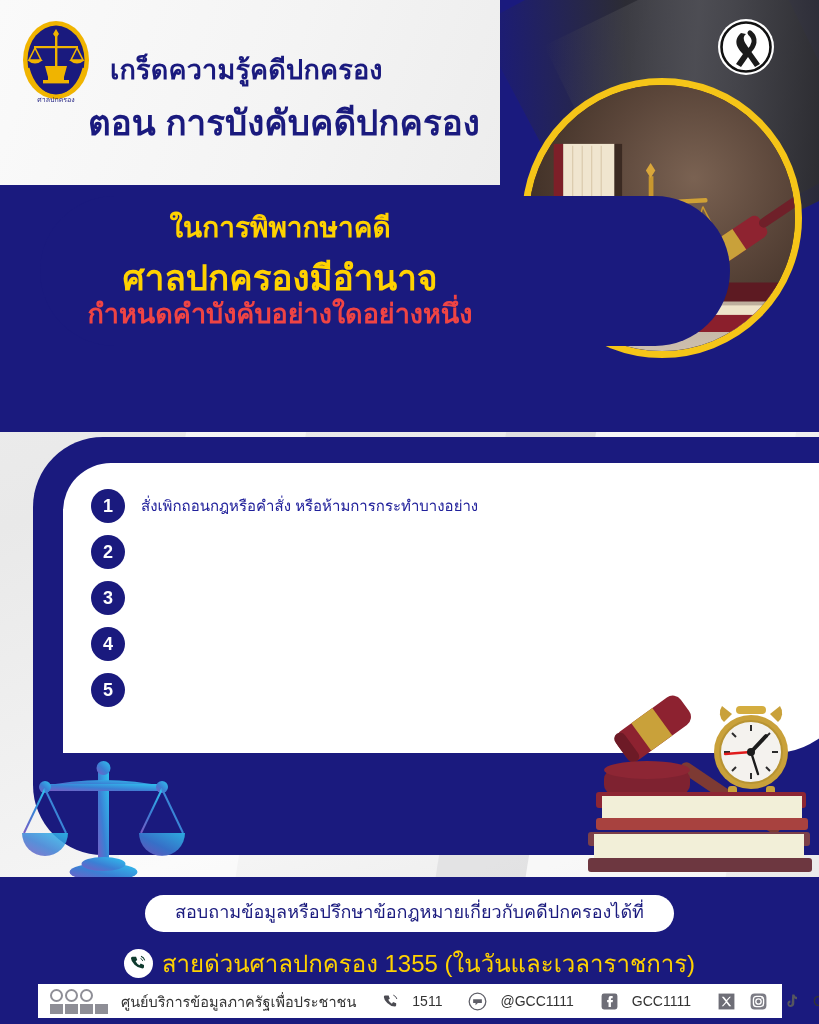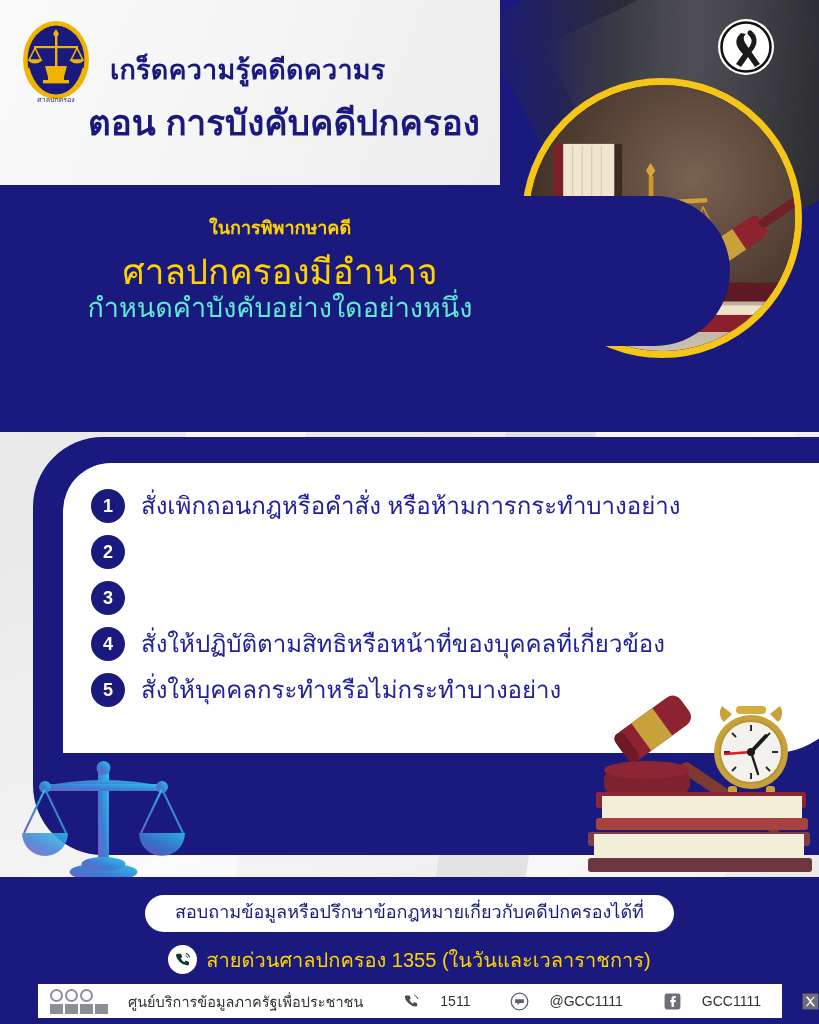--- a/index.html
+++ b/index.html
@@ -75,71 +75,71 @@
     background:linear-gradient(#b9aa98,#cdbfae);
   }
 
   
   .headline{
     position:absolute; left:40px; top:196px; width:690px; height:150px;
     background:#1a1a7e; border-radius:75px; z-index:5;
     display:flex; flex-direction:column; align-items:center; justify-content:center;
     padding-right:210px;
   }
-  .headline .h1{ color:#ffd200; font-size:18px; font-weight:bold; line-height:1.15;}
-  .headline .h2{ color:#ffd200; font-size:35px; font-weight:normal; line-height:1.12; margin-top:14px;}
-  .headline .h3{ color:#5eead4; font-size:27px; font-weight:normal; line-height:1.15; margin-top:2px;}
+  .headline .h1{ color:#ffd200; font-size:28px; font-weight:bold; line-height:1.15;}
+  .headline .h2{ color:#ffd200; font-size:35px; font-weight:bold; line-height:1.12; margin-top:14px;}
+  .headline .h3{ color:#ef4444; font-size:27px; font-weight:bold; line-height:1.15; margin-top:2px;}
 
   
   .list-blue{
     position:absolute; left:33px; top:437px; width:820px; height:418px;
     background:#1a1a7e; border-radius:70px 0 0 70px; z-index:3;
   }
   .list-card{
     position:absolute; left:63px; top:463px; width:790px; height:290px;
     background:#ffffff; border-radius:48px 0 80px 0; z-index:4;
     padding:26px 0 0 28px;
   }
   .li{ display:flex; align-items:center; margin-bottom:12px; }
   .li .num{
     flex:0 0 auto; width:34px; height:34px; border-radius:50%;
     background:#1a1a7e; color:#fff; font-size:18px; font-weight:bold;
     display:flex; align-items:center; justify-content:center; margin-right:16px;
   }
-  .li .txt{ color:#21219b; font-size:24px; line-height:1.25; white-space:nowrap; }
+  .li .txt{ color:#21219b; font-size:15px; line-height:1.25; white-space:nowrap; }
 
   
   .scales{ position:absolute; left:14px; top:756px; width:180px; height:132px; z-index:6; }
 
   
   .gavel-scene{ position:absolute; left:580px; top:684px; width:246px; height:196px; z-index:7; }
 
   
   .footer{
     position:absolute; left:0; bottom:0; width:819px; height:147px;
     background:#1a1a7e; z-index:8;
     display:flex; flex-direction:column; align-items:center;
   }
   .footer .pill{
     margin-top:18px; background:#fff; color:#1a1a7e; font-size:18px;
     border-radius:22px; padding:8px 30px 9px; line-height:1.1;
   }
   .footer .hot{
     margin-top:12px; display:flex; align-items:center; gap:9px;
-    color:#ffd200; font-size:20px;
+    color:#ffd200; font-size:24px;
   }
   .footer .hot .pbadge{
     width:29px; height:29px; border-radius:50%; background:#fff;
     display:flex; align-items:center; justify-content:center;
   }
 
   .gccbar{
     position:absolute; left:38px; bottom:6px; width:744px; height:34px;
     background:#ffffff; z-index:9;
-    display:flex; align-items:center; gap:20px; padding:0 12px;
+    display:flex; align-items:center; gap:13px; padding:0 12px;
     font-size:14px; color:#333; white-space:nowrap;
   }
   .gccbar .lbl{ color:#333; font-size:14.5px; }
   .gccbar .sep{ width:5px; }
   .gcc-logo{ display:flex; flex-direction:column; gap:2px; }
   .gcc-logo .row1{ display:flex; gap:2px; }
   .gcc-logo .row1 span{
     width:13px; height:13px; border-radius:50%;
     border:2.6px solid #8e8e96;
   }
@@ -155,21 +155,21 @@
   <div class="sheen" style="left:150px;top:400px;width:120px;height:520px;"></div>
   <div class="sheen b" style="left:470px;top:380px;width:90px;height:560px;"></div>
   <div class="sheen" style="left:560px;top:380px;width:200px;height:560px;"></div>
 
   <div class="top-blue">
     <div class="dark-ribbon"></div>
     <div class="dark-ribbon2"></div>
   </div>
 
   <div class="header-plate">
-    <div class="t1">เกร็ดความรู้คดีดความร</div>
+    <div class="t1">เกร็ดความรู้คดีปกครอง</div>
     <div class="t2">ตอน การบังคับคดีปกครอง</div>
   </div>
 
   <svg class="seal" viewBox="0 0 88 96">
     <ellipse cx="44" cy="44" rx="33" ry="39" fill="#f0b400"></ellipse>
     <ellipse cx="44" cy="44" rx="28.5" ry="34.5" fill="#1a1a7e"></ellipse>
 
     <path d="M16 52 q6 24 28 30" stroke="#f0b400" stroke-width="3" fill="none"></path>
     <path d="M72 52 q-6 24 -28 30" stroke="#f0b400" stroke-width="3" fill="none"></path>
 
@@ -259,25 +259,23 @@
       <div class="txt">สั่งเพิกถอนกฎหรือคำสั่ง หรือห้ามการกระทำบางอย่าง</div>
     </div>
     <div class="li">
       <div class="num">2</div>
     </div>
     <div class="li">
       <div class="num">3</div>
     </div>
     <div class="li">
       <div class="num">4</div>
-      <div class="txt">สั่งให้ปฏิบัติตามสิทธิหรือหน้าที่ของบุคคลที่เกี่ยวข้อง</div>
     </div>
     <div class="li">
       <div class="num">5</div>
-      <div class="txt">สั่งให้บุคคลกระทำหรือไม่กระทำบางอย่าง</div>
     </div>
   </div>
 
   <svg class="scales" viewBox="0 0 180 132">
     <defs>
       <linearGradient id="sg" x1="0" y1="1" x2="1" y2="0">
         <stop offset="0%" stop-color="#7b5bc4"></stop>
         <stop offset="45%" stop-color="#3b7fd4"></stop>
         <stop offset="100%" stop-color="#2fc4f0"></stop>
       </linearGradient>

